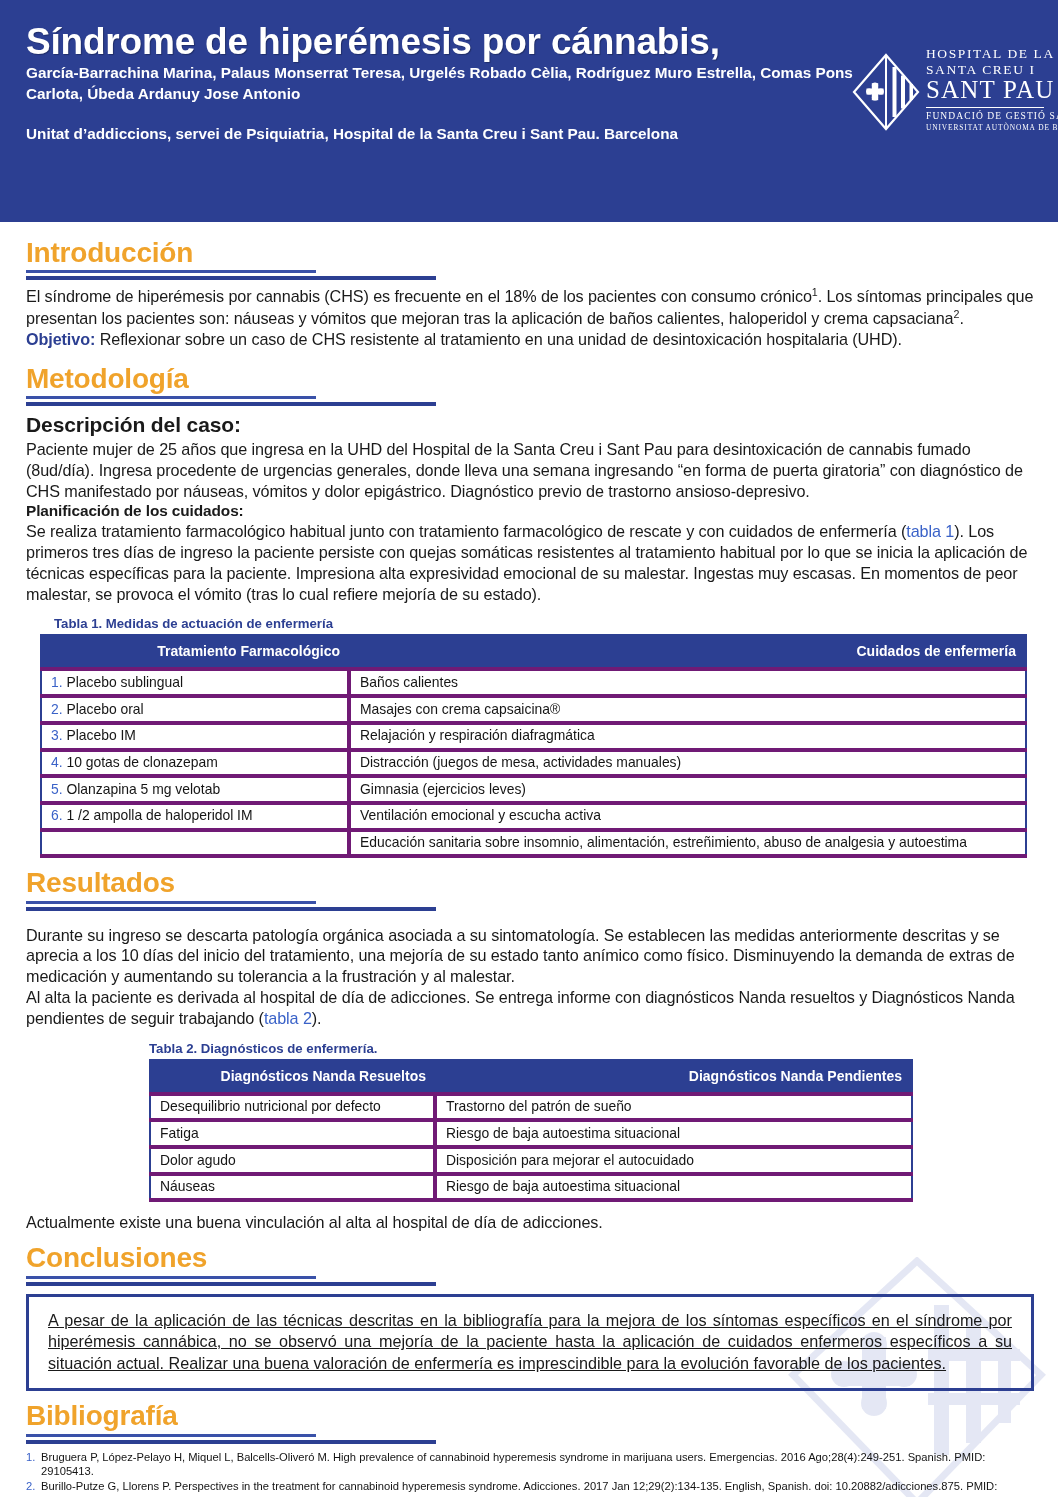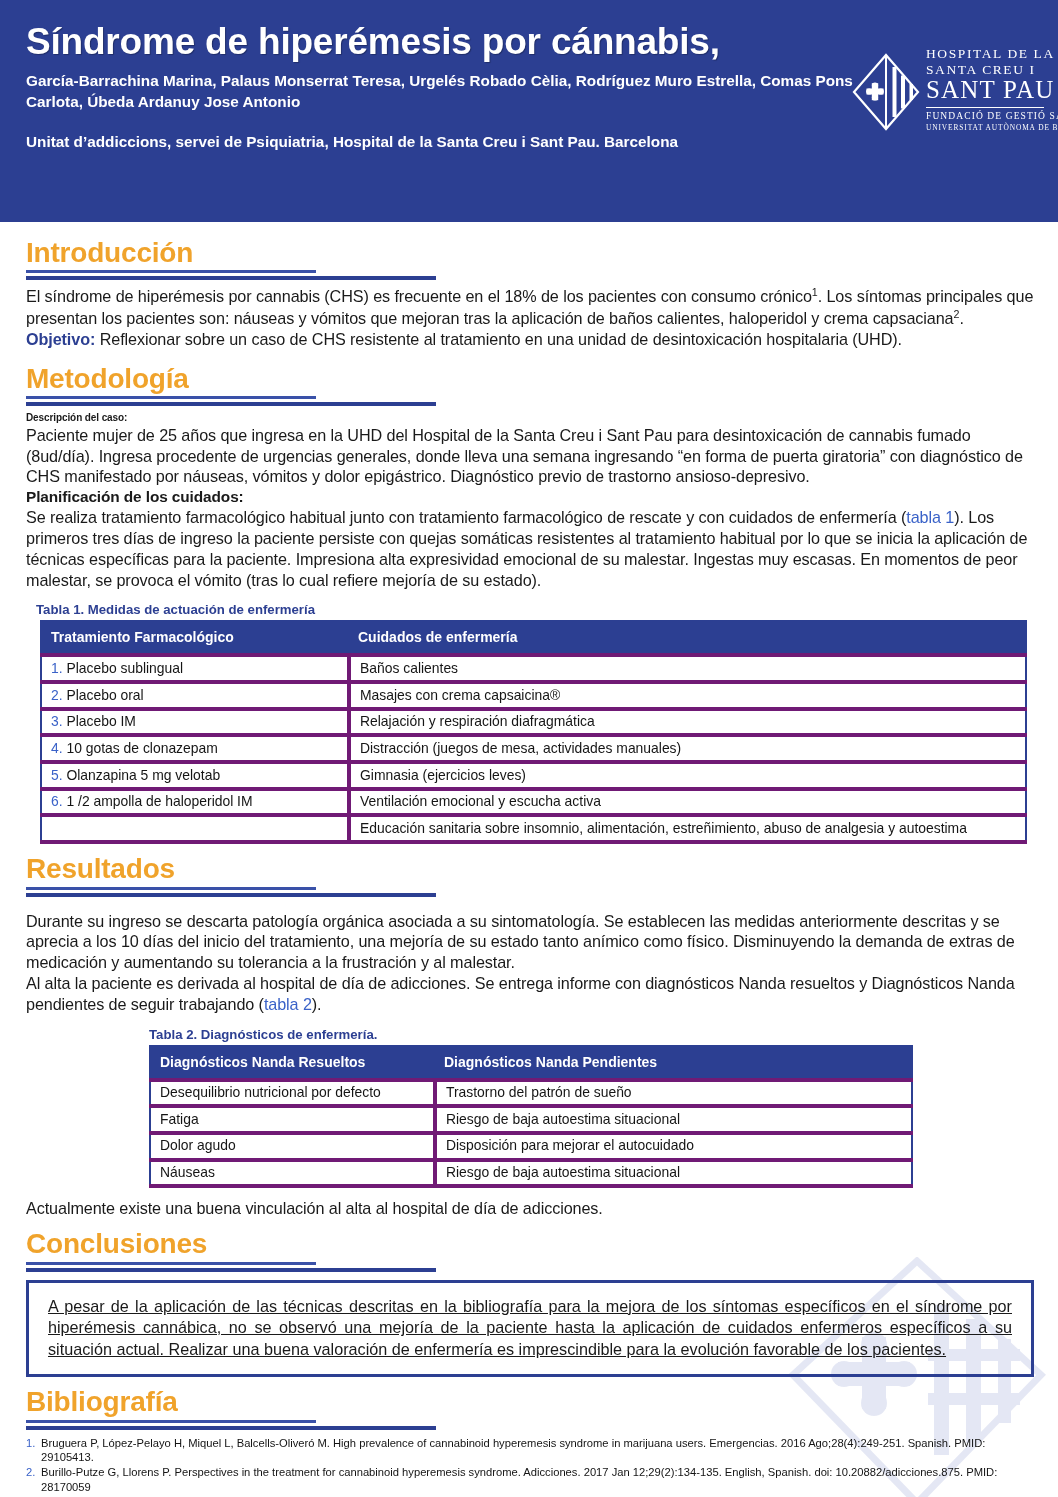--- a/index.html
+++ b/index.html
@@ -39,21 +39,21 @@
     letter-spacing: -0.2px;
     width: 830px;
     text-shadow: 1px 1px 1px rgba(0,0,0,.28);
   }
 
   .header-authors {
     color: #ffffff;
     font-size: 15.3px;
     font-weight: bold;
     line-height: 1.33;
-    margin-top: 8px;
+    margin-top: 0;
     width: 860px;
   }
 
   .header-affiliation {
     color: #ffffff;
     font-size: 15.3px;
     font-weight: bold;
     line-height: 1.3;
     margin-top: 20px;
     width: 880px;
@@ -167,21 +167,21 @@
     border-collapse: collapse;
     border: 2px solid #2c3f92;
     background: #ffffff;
     table-layout: fixed;
   }
   table.poster-tbl thead th {
     background: #2c3f92;
     color: #ffffff;
     font-size: 14px;
     font-weight: bold;
-    text-align: left;
+    text-align: right;
     padding: 7px 9px 8px 9px;
     border: none;
     margin-top: 20px;
   }
   table.poster-tbl tbody td {
     font-size: 13.9px;
     color: #151515;
     padding: 2.5px 9px 3.5px 9px;
     border: 4px solid #701a75;
     vertical-align: middle;
@@ -189,21 +189,21 @@
   }
   table.poster-tbl tbody td.first-col { border-left: none; }
   table.poster-tbl tbody td.last-col  { border-right: none; }
   .rownum { color: #3a62c8; }
 
   
   #table1 { width: 985px; margin-left: 14px; }
   #table1 col.c1 { width: 308px; }
   #table1 col.c2 { width: 677px; }
   .tbl1-block { margin-top: 12px; }
-  .tbl1-block .tbl-caption { margin-left: 10px; }
+  .tbl1-block .tbl-caption { margin-left: 28px; }
 
   
   .tbl2-block { margin-top: 12px; margin-left: 123px; }
   #table2 { width: 762px; }
   #table2 col.c1 { width: 285px; }
   #table2 col.c2 { width: 477px; }
 
   
   .concl-box {
     border: 3px solid #2c3f92;
@@ -321,21 +321,21 @@
     </div>
     <p class="body-text"><span>El síndrome de hiperémesis por cannabis (CHS) es frecuente en el 18% de los pacientes con consumo crónico</span><sup>1</sup><span>. Los síntomas principales que presentan los pacientes son: náuseas y vómitos que mejoran tras la aplicación de baños calientes, haloperidol y crema capsaciana</span><sup>2</sup><span>.</span></p>
     <p class="body-text"><span class="lbl-blue">Objetivo:</span><span> Reflexionar sobre un caso de CHS resistente al tratamiento en una unidad de desintoxicación hospitalaria (UHD).</span></p>
 
     <div class="spacer-14"></div>
     <h2 class="sec-title">Metodología</h2>
     <div class="sec-rules">
       <div class="rule-short"></div>
       <div class="rule-long"></div>
     </div>
-    <p class="body-text lbl-blue" style="font-size:10px">Descripción del caso:</p>
+    <p class="body-text lbl-blue" style="font-size:21px">Descripción del caso:</p>
     <p class="body-text">Paciente mujer de 25 años que ingresa en la UHD del Hospital de la Santa Creu i Sant Pau para desintoxicación de cannabis fumado (8ud/día). Ingresa procedente de urgencias generales, donde lleva una semana ingresando “en forma de puerta giratoria” con diagnóstico de CHS manifestado por náuseas, vómitos y dolor epigástrico. Diagnóstico previo de trastorno ansioso-depresivo.</p>
     <p class="body-text lbl-blue" style="font-size:15.4px">Planificación de los cuidados:</p>
     <p class="body-text"><span>Se realiza tratamiento farmacológico habitual junto con tratamiento farmacológico de rescate y con cuidados de enfermería (</span><span class="ref-blue">tabla 1</span><span>). Los primeros tres días de ingreso la paciente persiste con quejas somáticas resistentes al tratamiento habitual por lo que se inicia la aplicación de técnicas específicas para la paciente. Impresiona alta expresividad emocional de su malestar. Ingestas muy escasas. En momentos de peor malestar, se provoca el vómito (tras lo cual refiere mejoría de su estado).</span></p>
 
     <div class="tbl1-block">
       <div class="tbl-caption">Tabla 1. Medidas de actuación de enfermería</div>
       <table class="poster-tbl" id="table1">
         <colgroup>
             <col class="c1">
             <col class="c2">

